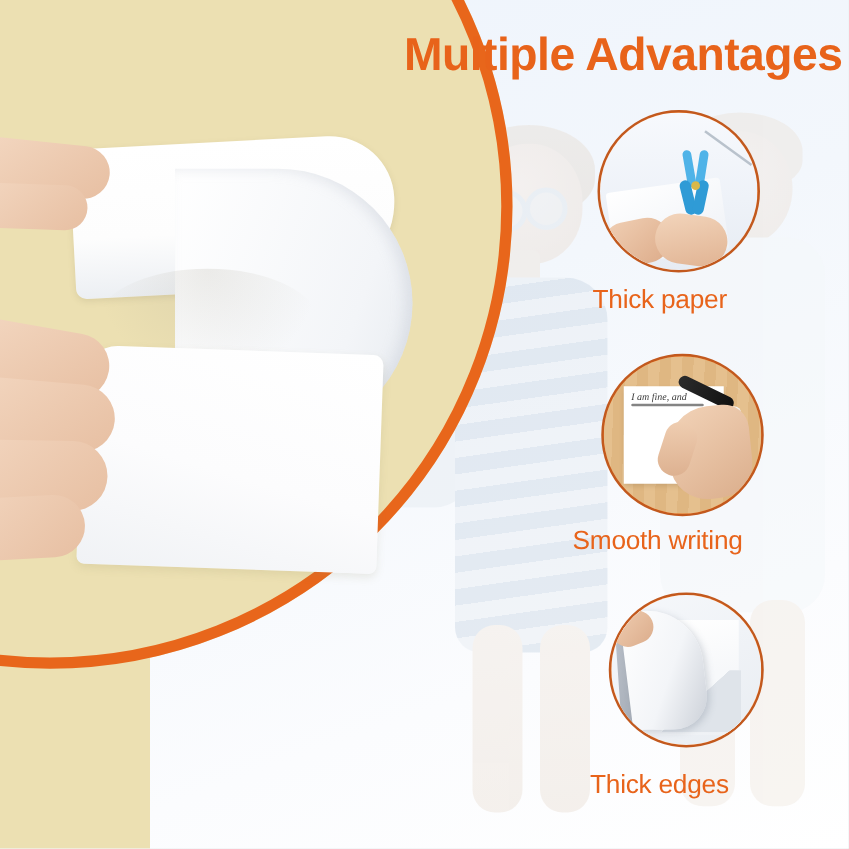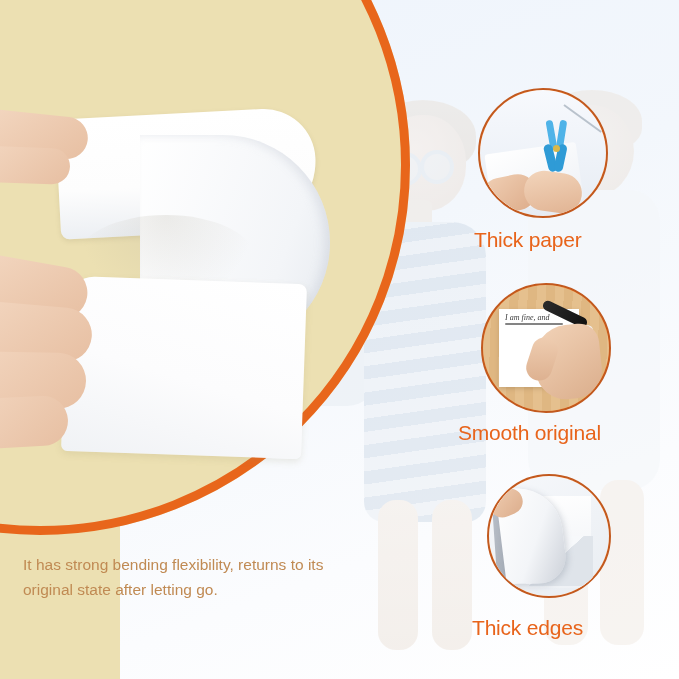--- a/index.html
+++ b/index.html
@@ -239,22 +239,22 @@
       <div class="finger f2"></div>
     </div>
     <div class="hand-lower">
       <div class="finger p1"></div>
       <div class="finger p2"></div>
       <div class="finger p3"></div>
       <div class="finger p4"></div>
     </div>
   </div>
 
-
-  <div class="left-body">It has strong bending flexibility, returns to its original state after letting go.</div>
+  <div class="headline">Multiple Advantages</div>
+
 
   <div class="feature">
     <div class="circle" style="left:478px;top:88px;width:126px;height:126px;">
       <div class="c1-sky"></div>
       <div class="c1-paper"></div>
       <div class="c1-handA"></div>
       <div class="c1-handB"></div>
       <div class="c1-thread"></div>
       <div class="c1-scis-b1"></div>
       <div class="c1-scis-b2"></div>
@@ -269,21 +269,21 @@
     <div class="circle" style="left:481px;top:283px;width:126px;height:126px;">
       <div class="c2-desk"></div>
       <div class="c2-pad"></div>
       <div class="c2-script">I am fine, and</div>
       <div class="c2-line"></div>
       <div class="c2-pen"></div>
       <div class="c2-pencap"></div>
       <div class="c2-hand"></div>
       <div class="c2-thumb"></div>
     </div>
-    <div class="f-label" style="left:458px;top:421px;">Smooth original</div>
+    <div class="f-label" style="left:458px;top:421px;">Smooth writing</div>
   </div>
 
   <div class="feature">
     <div class="circle" style="left:487px;top:474px;width:120px;height:120px;">
       <div class="c3-bg"></div>
       <div class="c3-stack"></div>
       <div class="c3-steps"></div>
       <div class="c3-under"></div>
       <div class="c3-lift"></div>
       <div class="c3-finger"></div>

